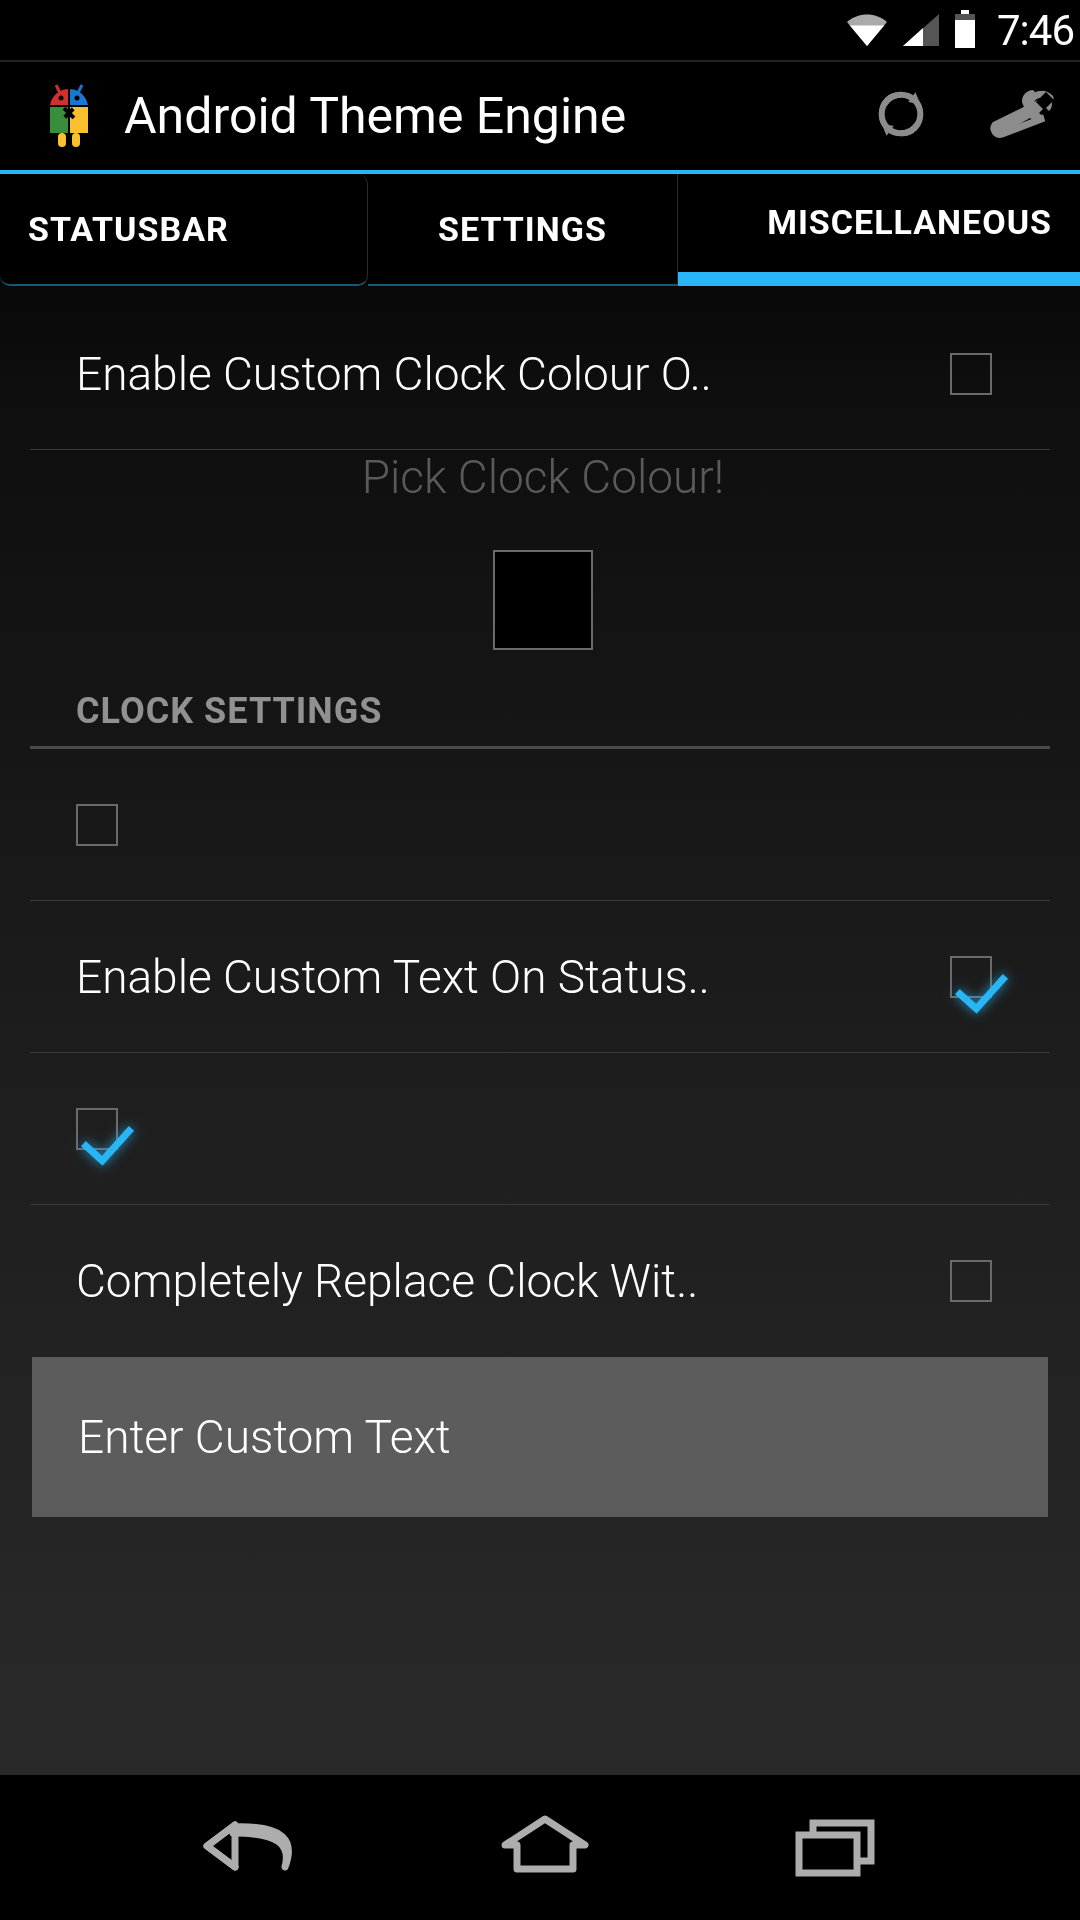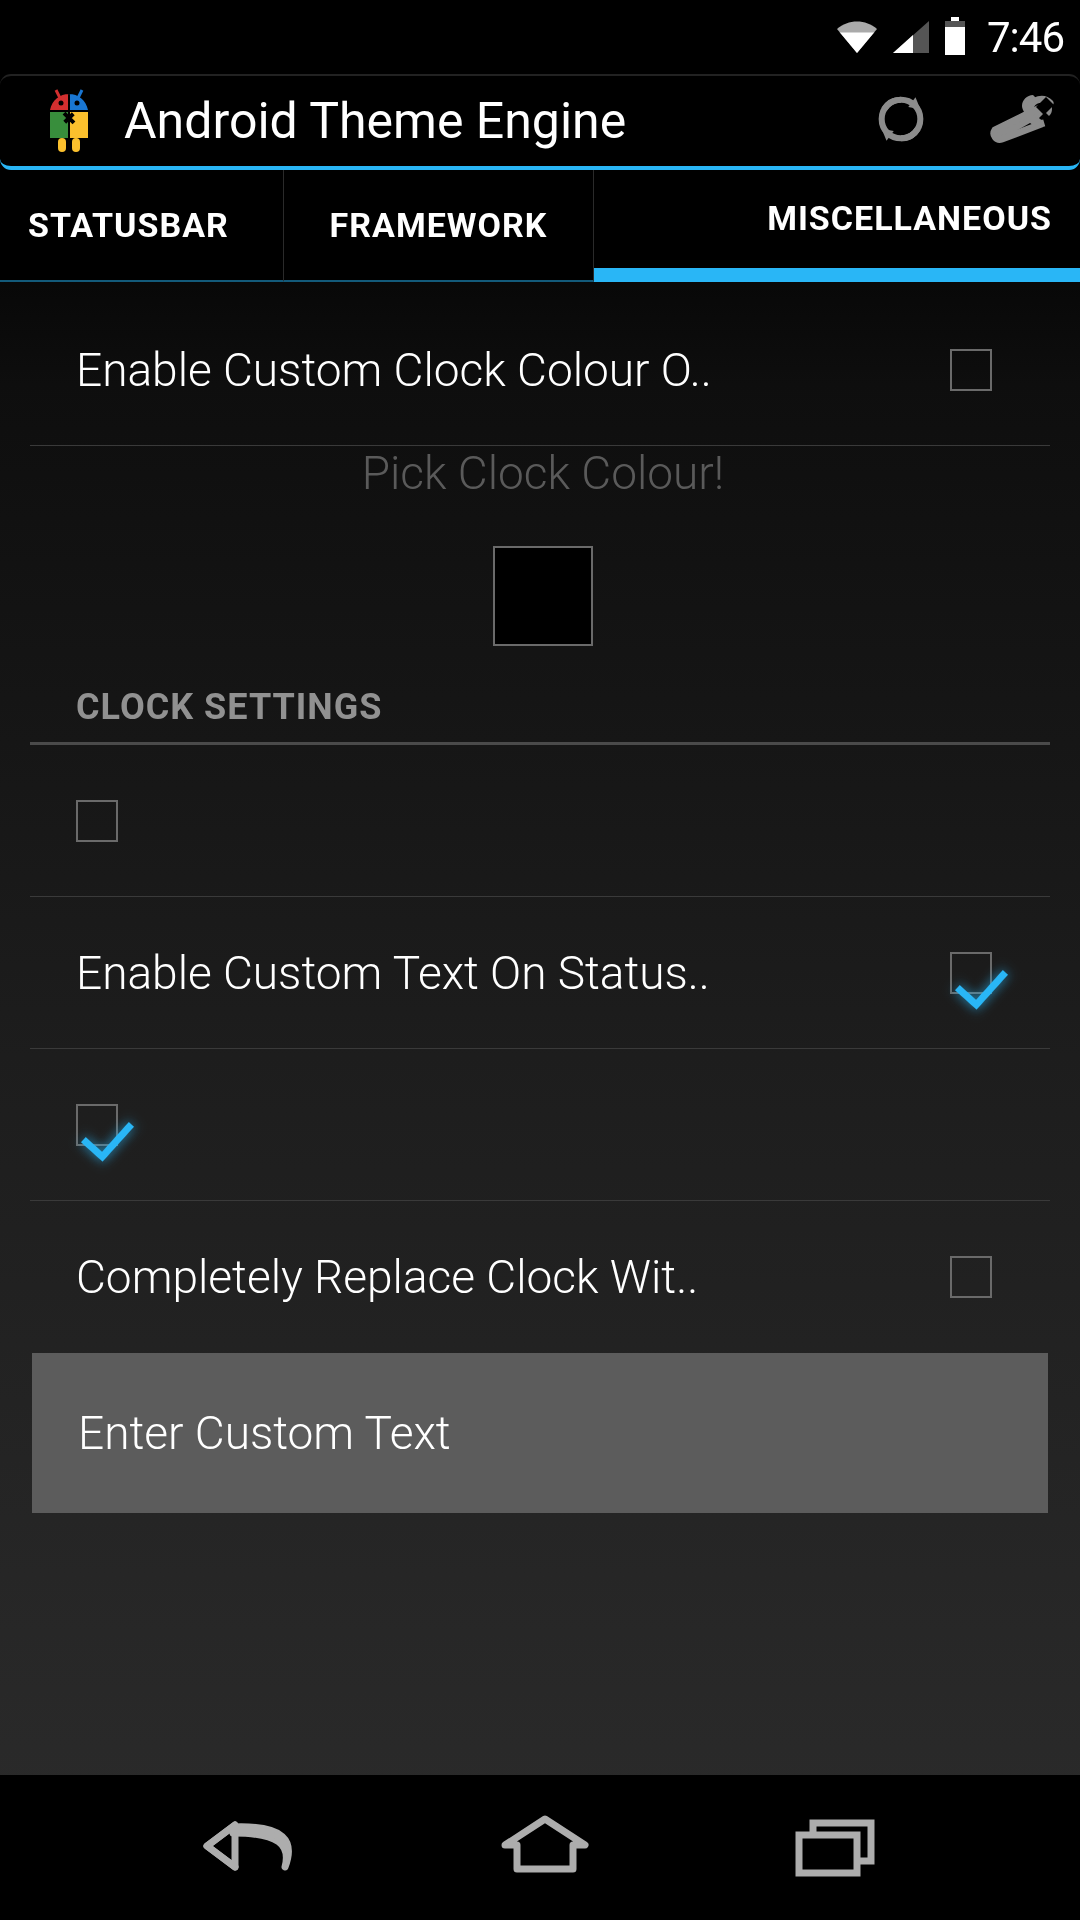--- a/index.html
+++ b/index.html
@@ -13,47 +13,46 @@
   }
   .screen {
     width: 1080px;
     height: 1920px;
     display: flex;
     flex-direction: column;
     background: linear-gradient(to bottom, #000 0%, #000 8%, #0e0e0e 20%, #1d1d1d 55%, #2c2c2c 100%);
   }
   
   .statusbar {
-    height: 74px;
+    height: 60px;
     display: flex;
     align-items: center;
     justify-content: flex-end;
-    padding-right: 16px;
+    padding-right: 6px;
     gap: 12px;
     background: #000;
     border-radius: 24px;
   }
   .statusbar svg { display: block; }
   .status-time {
     font-size: 42px;
     color: #fff;
     font-weight: 400;
     margin-left: 8px;
     letter-spacing: -1px;
   }
   
   .actionbar {
-    height: 96px;
+    height: 114px;
     background: #000;
     border-top: 2px solid #222;
     border-bottom: 4px solid #29b6f6;
     display: flex;
     align-items: center;
     padding: 0 24px 0 34px;
-    border-radius: 11px;
   }
   .app-icon { width: 70px; height: 70px; position: relative; }
   .app-title {
     font-size: 50px;
     font-weight: 400;
     color: #fff;
     margin-left: 20px;
     flex: 1;
     white-space: nowrap;
   }
@@ -72,21 +71,21 @@
     font-size: 34px;
     font-weight: 700;
     color: #fff;
     letter-spacing: 1px;
     border-right: 1px solid #2a2a2a;
     border-bottom: 2px solid #135a7a;
     position: relative;
   }
   .tab:last-child { border-right: none; }
   .tab.active { border-bottom: 14px solid #29b6f6; justify-content: flex-end; }
-  .tab-0 { width: 284px; }
+  .tab-0 { width: 368px; border-radius: 10px; }
   .tab-1 { width: 310px; justify-content: center; }
   .tab-2 { flex: 1; line-height: 1.15; }
   
   .content {
     flex: 1;
     overflow: hidden;
     padding: 12px;
   }
   .row {
     display: flex;
@@ -220,21 +219,21 @@
         </svg>
       </span>
     </div>
   </div>
 
   <div class="tabs">
     <div class="tab tab-0">
       <span>STATUSBAR</span>
     </div>
     <div class="tab tab-1">
-      <span>FRAMEWORK</span>
+      <span>SETTINGS</span>
     </div>
     <div class="tab tab-2 active">
       <span>MISCELLANEOUS</span>
     </div>
   </div>
 
   <div class="content">
 
     <div class="row">
       <div class="row-label">Enable Custom Clock Colour O..</div>

